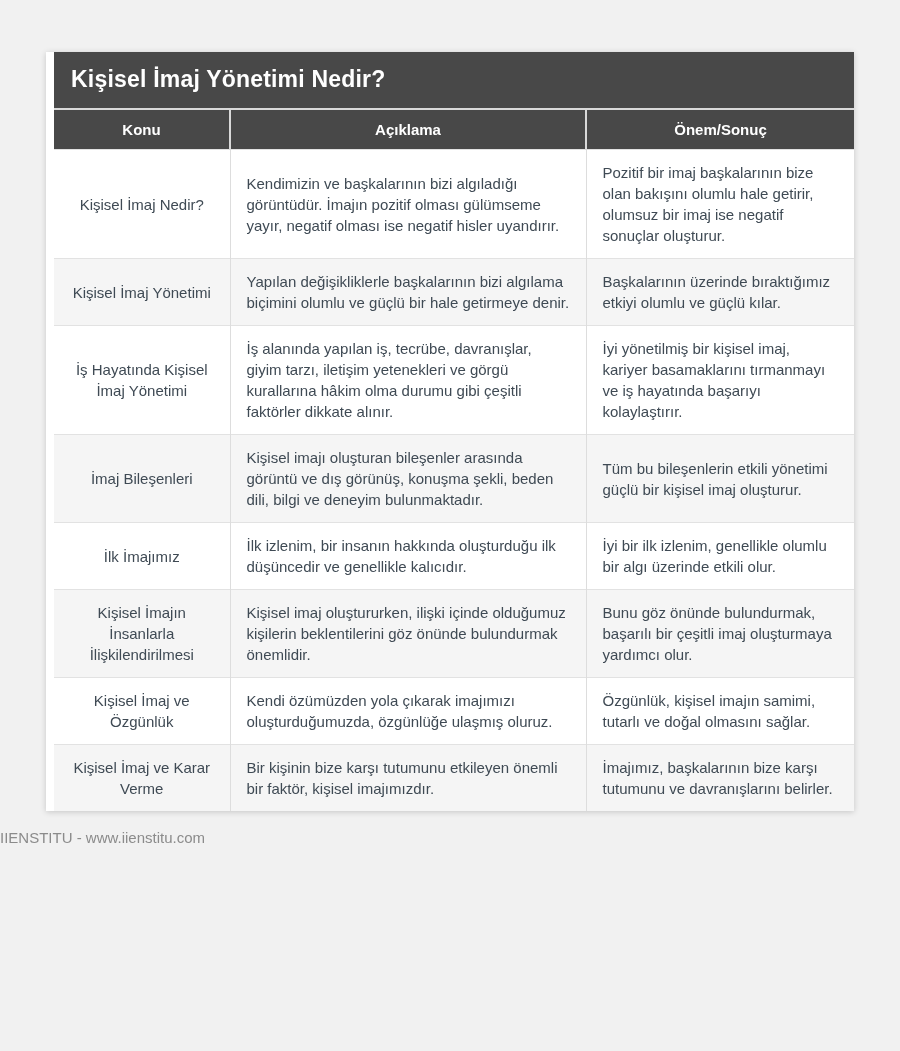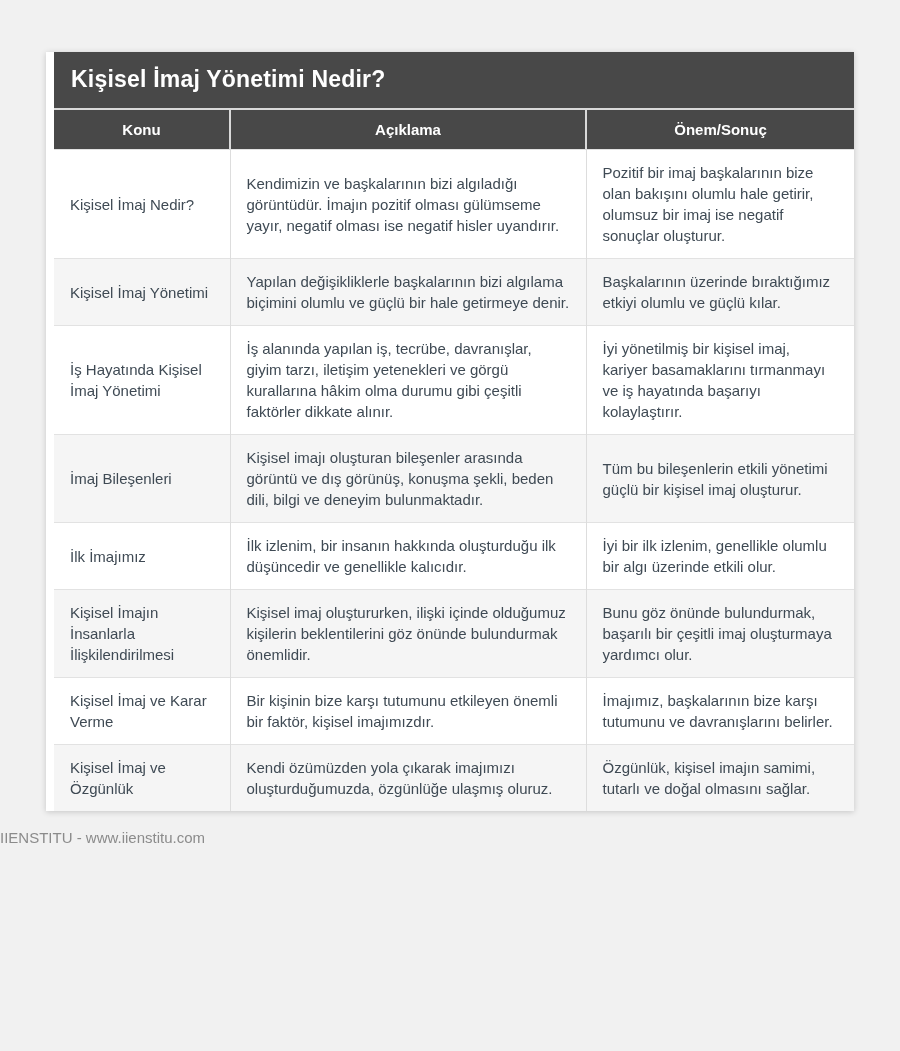--- a/index.html
+++ b/index.html
@@ -53,20 +53,21 @@
     line-height: 1.4;
     color: #3f4a54;
     padding: 12px 16px;
     vertical-align: middle;
     border-top: 1px solid #e2e2e2;
     border-left: 1px solid #dddddd;
     word-wrap: break-word;
   }
   table.content tbody td:first-child {
     border-left: none;
+    text-align: center;
   }
   table.content tbody tr:nth-child(even) {
     background: #f5f5f5;
   }
   table.content tbody tr:nth-child(odd) {
     background: #ffffff;
   }
   .footer {
     text-align: left;
     color: #8b8b8b;
@@ -118,26 +119,26 @@
           <td>İlk İmajımız</td>
           <td>İlk izlenim, bir insanın hakkında oluşturduğu ilk düşüncedir ve genellikle kalıcıdır.</td>
           <td>İyi bir ilk izlenim, genellikle olumlu bir algı üzerinde etkili olur.</td>
         </tr>
         <tr>
           <td>Kişisel İmajın İnsanlarla İlişkilendirilmesi</td>
           <td>Kişisel imaj oluştururken, ilişki içinde olduğumuz kişilerin beklentilerini göz önünde bulundurmak önemlidir.</td>
           <td>Bunu göz önünde bulundurmak, başarılı bir çeşitli imaj oluşturmaya yardımcı olur.</td>
         </tr>
         <tr>
+          <td>Kişisel İmaj ve Özgünlük</td>
+          <td>Kendi özümüzden yola çıkarak imajımızı oluşturduğumuzda, özgünlüğe ulaşmış oluruz.</td>
+          <td>Özgünlük, kişisel imajın samimi, tutarlı ve doğal olmasını sağlar.</td>
+        </tr>
+        <tr>
           <td>Kişisel İmaj ve Karar Verme</td>
           <td>Bir kişinin bize karşı tutumunu etkileyen önemli bir faktör, kişisel imajımızdır.</td>
           <td>İmajımız, başkalarının bize karşı tutumunu ve davranışlarını belirler.</td>
-        </tr>
-        <tr>
-          <td>Kişisel İmaj ve Özgünlük</td>
-          <td>Kendi özümüzden yola çıkarak imajımızı oluşturduğumuzda, özgünlüğe ulaşmış oluruz.</td>
-          <td>Özgünlük, kişisel imajın samimi, tutarlı ve doğal olmasını sağlar.</td>
         </tr>
       </tbody>
     </table>
   </div>
   <div class="footer">IIENSTITU - www.iienstitu.com</div>
 </div>
 
 </body></html>

